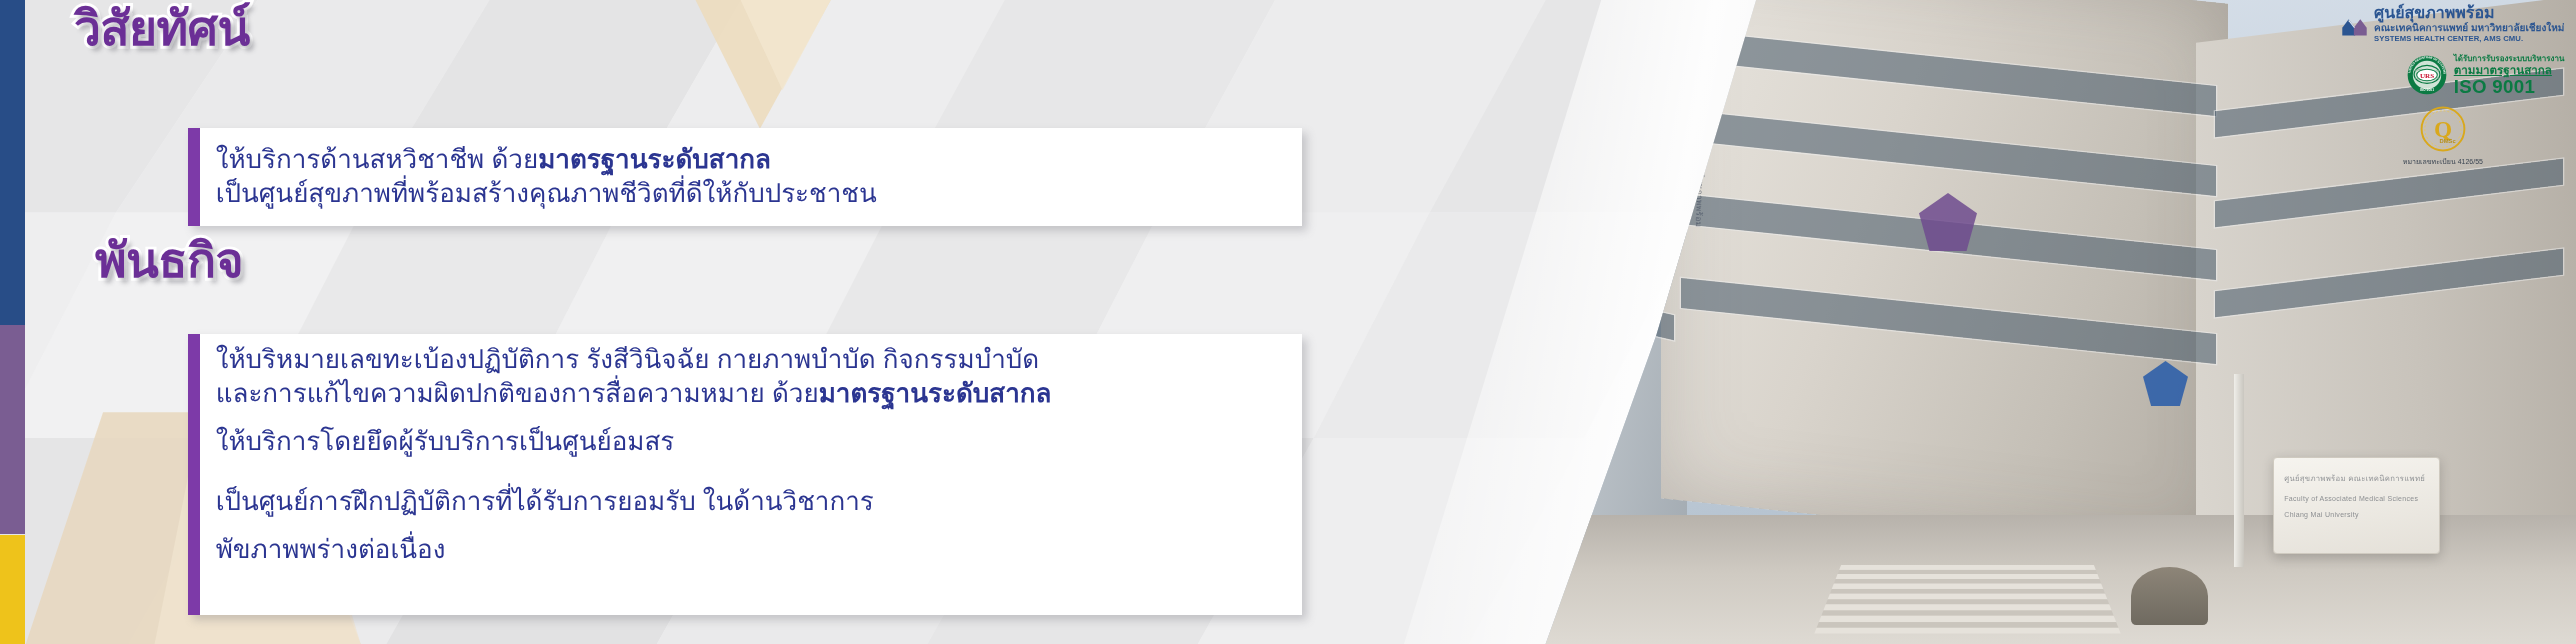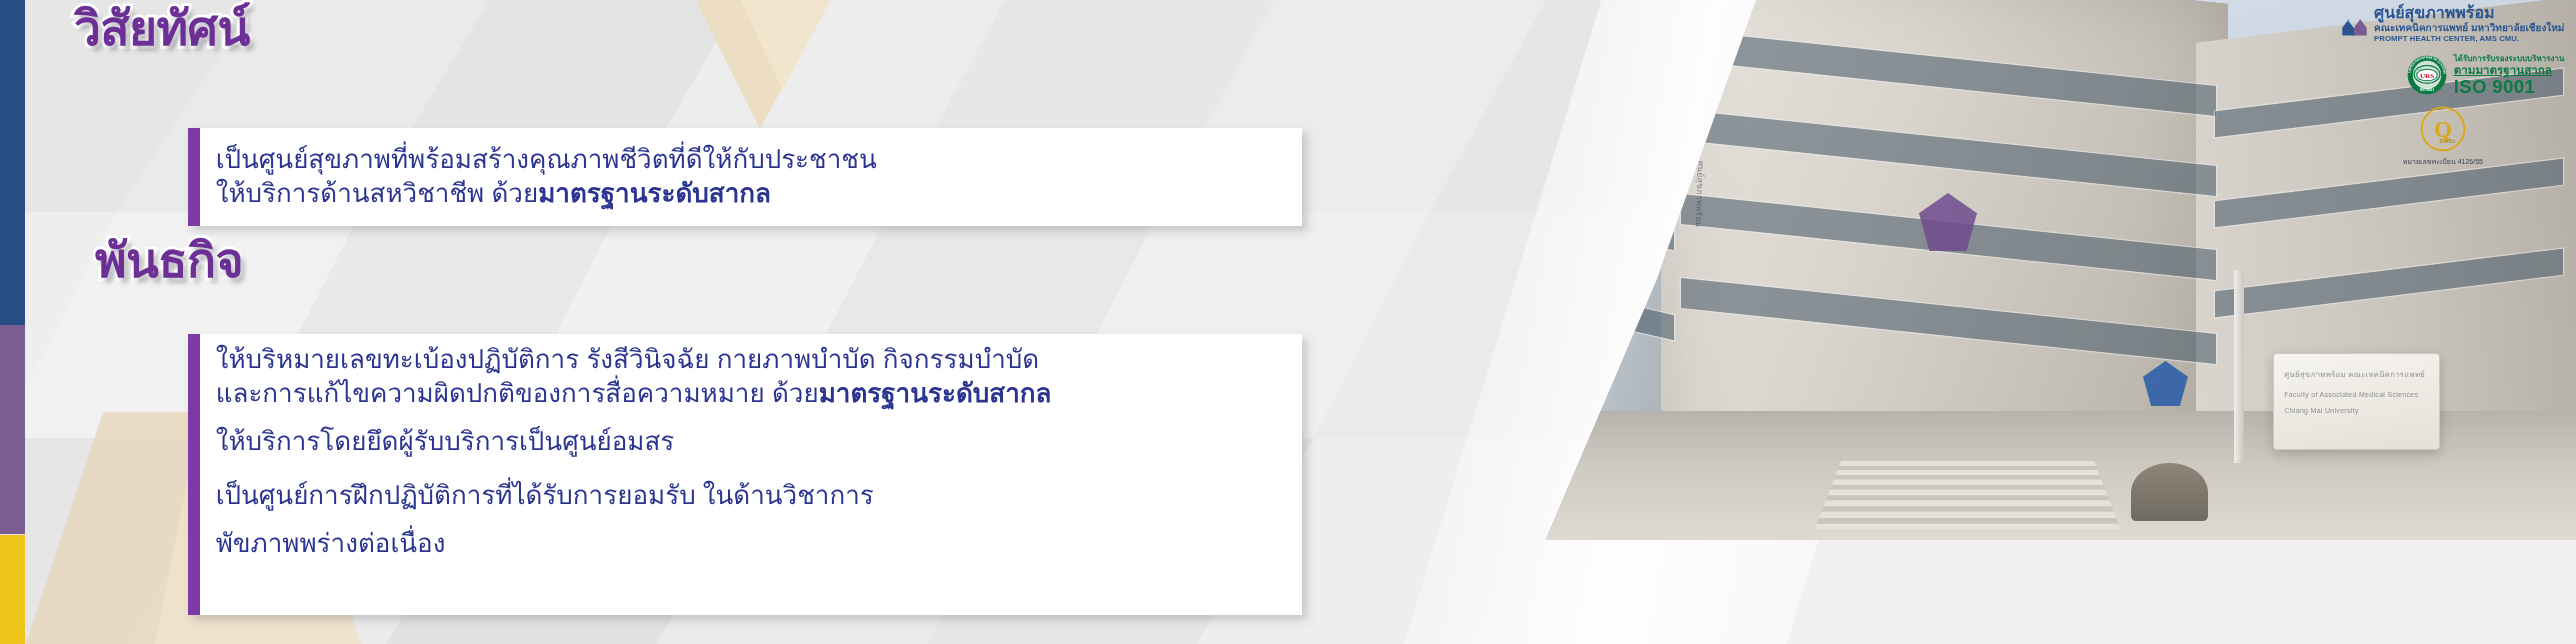--- a/index.html
+++ b/index.html
@@ -27,21 +27,21 @@
   #swoosh {
     position: absolute; top: 0; left: 1404px;
     width: 580px; height: 644px;
     background: linear-gradient(100deg, rgba(255,255,255,0) 0%, rgba(255,255,255,.92) 45%, rgba(255,255,255,.2) 100%);
     clip-path: polygon(34% 0, 100% 0, 66% 100%, 0% 100%);
   }
 
   
   #photo {
     position: absolute; top: 0; right: 0;
-    width: 1108px; height: 540px;
+    width: 1108px; height: 644px;
     overflow: hidden;
     clip-path: polygon(26% 0, 100% 0, 100% 100%, 7% 100%, 17% 52%);
   }
   #photo-sky {
     position: absolute; inset: 0;
     background: linear-gradient(165deg, #dfe6ee 0%, #cfd9e4 30%, #b9c6d3 60%, #9fadba 100%);
   }
   .bld { position: absolute; }
   
   #bld-main {
@@ -263,43 +263,43 @@
 
   <div class="edgebar" id="bar-blue"></div>
   <div class="edgebar" id="bar-purple"></div>
   <div class="edgebar" id="bar-gold"></div>
 
   <div class="heading" id="vision-heading">วิสัยทัศน์</div>
 
   <div class="card" id="card-vision">
     <div class="accent"></div>
     <div class="cardbody">
-      <div class="bodytext">เป็นศูนย์สุขภาพที่พร้อมสร้างคุณภาพชีวิตที่ดีให้กับประชาชน</div>
       <div class="bodytext">
         <span>ให้บริการด้านสหวิชาชีพ ด้วย</span><b>มาตรฐานระดับสากล</b>
       </div>
+      <div class="bodytext">เป็นศูนย์สุขภาพที่พร้อมสร้างคุณภาพชีวิตที่ดีให้กับประชาชน</div>
     </div>
   </div>
 
   <div class="heading" id="mission-heading">พันธกิจ</div>
 
   <div class="card" id="card-mission">
     <div class="accent"></div>
     <div class="cardbody">
 
       <div class="bodytext mission-item">
         <span class="l1">ให้บริหมายเลขทะเบ้องปฏิบัติการ รังสีวินิจฉัย กายภาพบำบัด กิจกรรมบำบัด</span>
         <span class="l2"><span>และการแก้ไขความผิดปกติของการสื่อความหมาย ด้วย</span><b>มาตรฐานระดับสากล</b></span>
       </div>
 
       <div class="bodytext mission-item" style="margin-top:3.9px;">
         <span class="l1">ให้บริการโดยยึดผู้รับบริการเป็นศูนย์อมสร</span>
       </div>
 
-      <div class="bodytext mission-item" style="margin-top:11px;">
+      <div class="bodytext mission-item" style="margin-top:17px;">
         <span class="l1">เป็นศูนย์การฝึกปฏิบัติการที่ได้รับการยอมรับ ในด้านวิชาการ</span>
       </div>
 
       <div class="bodytext mission-item" style="margin-top:3.9px;">
         <span class="l1">พัขภาพพร่างต่อเนื่อง</span>
       </div>
 
     </div>
   </div>
 
@@ -309,21 +309,21 @@
       <div id="brand-mark">
         <svg width="27" height="27" viewBox="0 0 42 42">
           <path d="M2 26 L12 13 L22 26 L22 38 L2 38 Z" fill="#2b5591"></path>
           <path d="M20 26 L30 13 L40 26 L40 38 L20 38 Z" fill="#7a5d92"></path>
           <path d="M12 13 L22 26 L20 26 L12 16 Z" fill="#ffffff" opacity=".85"></path>
         </svg>
       </div>
       <div id="brand-text">
         <div id="brand-title">ศูนย์สุขภาพพร้อม</div>
         <div id="brand-sub-th">คณะเทคนิคการแพทย์ มหาวิทยาลัยเชียงใหม่</div>
-        <div id="brand-sub-en">PROMPT HEALTH CENTER, AMS CMU.</div>
+        <div id="brand-sub-en">SYSTEMS HEALTH CENTER, AMS CMU.</div>
       </div>
     </div>
 
     <div id="iso-row">
       <div id="urs-seal">
         <svg width="40" height="40" viewBox="0 0 62 62">
           <circle cx="31" cy="31" r="30" fill="#0b7a43"></circle>
           <circle cx="31" cy="31" r="22" fill="#cfe3d6"></circle>
           <ellipse cx="31" cy="30" rx="20" ry="14" fill="none" stroke="#0b7a43" stroke-width="2"></ellipse>
           <path d="M13 24 Q22 20 31 24 T49 24" fill="none" stroke="#8fb79f" stroke-width="1.5"></path>

